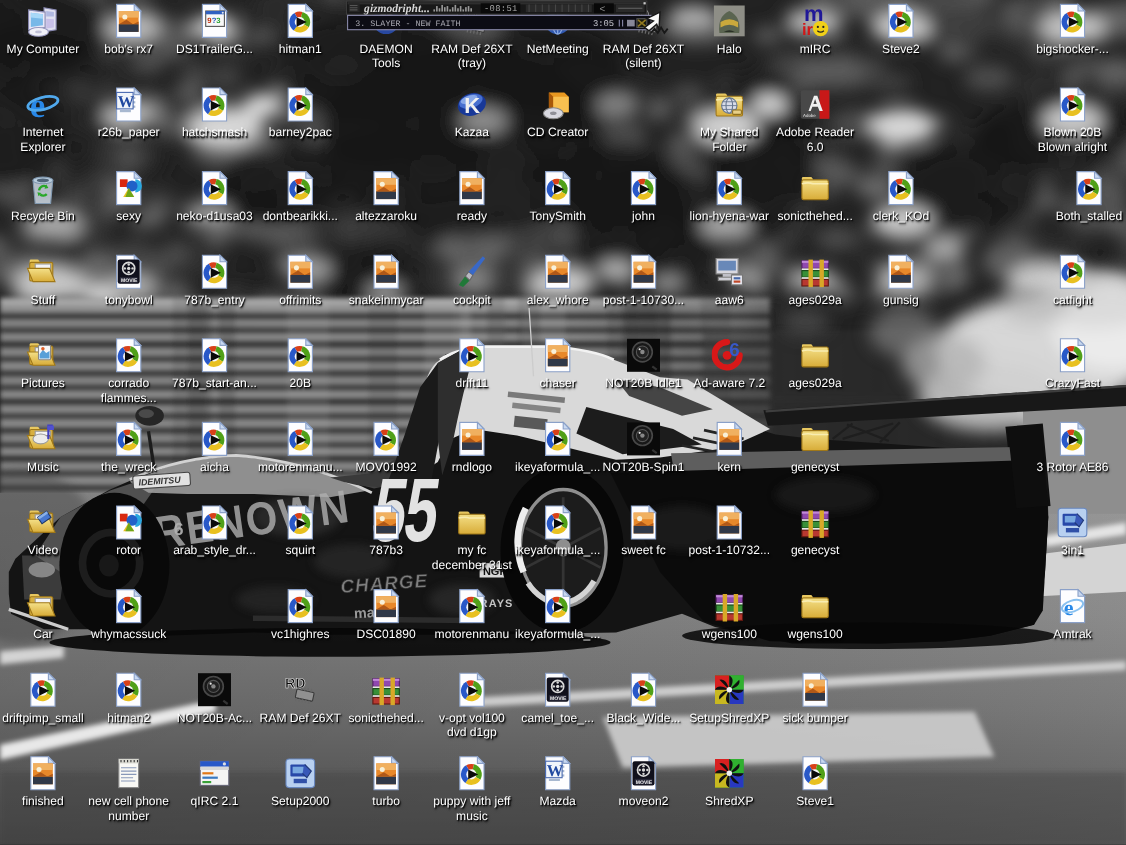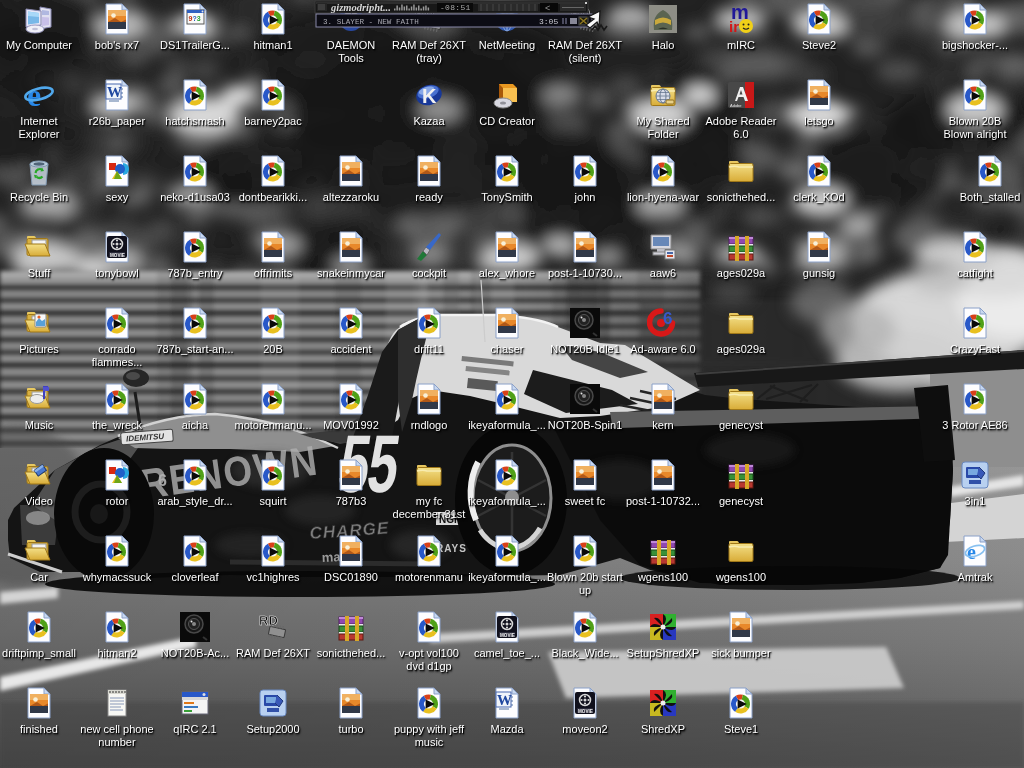--- a/index.html
+++ b/index.html
@@ -1099,26 +1099,20 @@
         <use href="#fshare"></use>
       </svg>
       <div class="lb">My Shared<br>Folder</div>
     </div>
 <div class="ic" style="left:697px;top:79px">
       <svg class="ig" width="32" height="32">
         <use href="#adobe"></use>
       </svg>
       <div class="lb">Adobe Reader<br>6.0</div>
     </div>
-<div class="ic" style="left:775px;top:79px">
-      <svg class="ig" width="32" height="32">
-        <use href="#img"></use>
-      </svg>
-      <div class="lb">letsgo</div>
-    </div>
 <div class="ic" style="left:931px;top:79px">
       <svg class="ig" width="32" height="32">
         <use href="#wmp"></use>
       </svg>
       <div class="lb">Blown 20B<br>Blown alright</div>
     </div>
 <div class="ic" style="left:-5px;top:155px">
       <svg class="ig" width="32" height="32">
         <use href="#recycle"></use>
       </svg>
@@ -1279,26 +1273,20 @@
         <use href="#wmp"></use>
       </svg>
       <div class="lb">787b_start-an...</div>
     </div>
 <div class="ic" style="left:229px;top:307px">
       <svg class="ig" width="32" height="32">
         <use href="#wmp"></use>
       </svg>
       <div class="lb">20B</div>
     </div>
-<div class="ic" style="left:307px;top:307px">
-      <svg class="ig" width="32" height="32">
-        <use href="#wmp"></use>
-      </svg>
-      <div class="lb">accident</div>
-    </div>
 <div class="ic" style="left:385px;top:307px">
       <svg class="ig" width="32" height="32">
         <use href="#wmp"></use>
       </svg>
       <div class="lb">drift11</div>
     </div>
 <div class="ic" style="left:463px;top:307px">
       <svg class="ig" width="32" height="32">
         <use href="#img"></use>
       </svg>
@@ -1307,21 +1295,21 @@
 <div class="ic" style="left:541px;top:307px">
       <svg class="ig" width="32" height="32">
         <use href="#spk"></use>
       </svg>
       <div class="lb">NOT20B Idle1</div>
     </div>
 <div class="ic" style="left:619px;top:307px">
       <svg class="ig" width="32" height="32">
         <use href="#adaw"></use>
       </svg>
-      <div class="lb">Ad-aware 6.0</div>
+      <div class="lb">Ad-aware 7.2</div>
     </div>
 <div class="ic" style="left:697px;top:307px">
       <svg class="ig" width="32" height="32">
         <use href="#folder"></use>
       </svg>
       <div class="lb">ages029a</div>
     </div>
 <div class="ic" style="left:931px;top:307px">
       <svg class="ig" width="32" height="32">
         <use href="#wmp"></use>
@@ -1465,26 +1453,20 @@
         <use href="#fopen"></use>
       </svg>
       <div class="lb">Car</div>
     </div>
 <div class="ic" style="left:73px;top:535px">
       <svg class="ig" width="32" height="32">
         <use href="#wmp"></use>
       </svg>
       <div class="lb">whymacssuck</div>
     </div>
-<div class="ic" style="left:151px;top:535px">
-      <svg class="ig" width="32" height="32">
-        <use href="#wmp"></use>
-      </svg>
-      <div class="lb">cloverleaf</div>
-    </div>
 <div class="ic" style="left:229px;top:535px">
       <svg class="ig" width="32" height="32">
         <use href="#wmp"></use>
       </svg>
       <div class="lb">vc1highres</div>
     </div>
 <div class="ic" style="left:307px;top:535px">
       <svg class="ig" width="32" height="32">
         <use href="#img"></use>
       </svg>
@@ -1494,26 +1476,20 @@
       <svg class="ig" width="32" height="32">
         <use href="#wmp"></use>
       </svg>
       <div class="lb">motorenmanu</div>
     </div>
 <div class="ic" style="left:463px;top:535px">
       <svg class="ig" width="32" height="32">
         <use href="#wmp"></use>
       </svg>
       <div class="lb">ikeyaformula_...</div>
-    </div>
-<div class="ic" style="left:541px;top:535px">
-      <svg class="ig" width="32" height="32">
-        <use href="#wmp"></use>
-      </svg>
-      <div class="lb">Blown 20b start<br>up</div>
     </div>
 <div class="ic" style="left:619px;top:535px">
       <svg class="ig" width="32" height="32">
         <use href="#rar"></use>
       </svg>
       <div class="lb">wgens100</div>
     </div>
 <div class="ic" style="left:697px;top:535px">
       <svg class="ig" width="32" height="32">
         <use href="#folder"></use>

